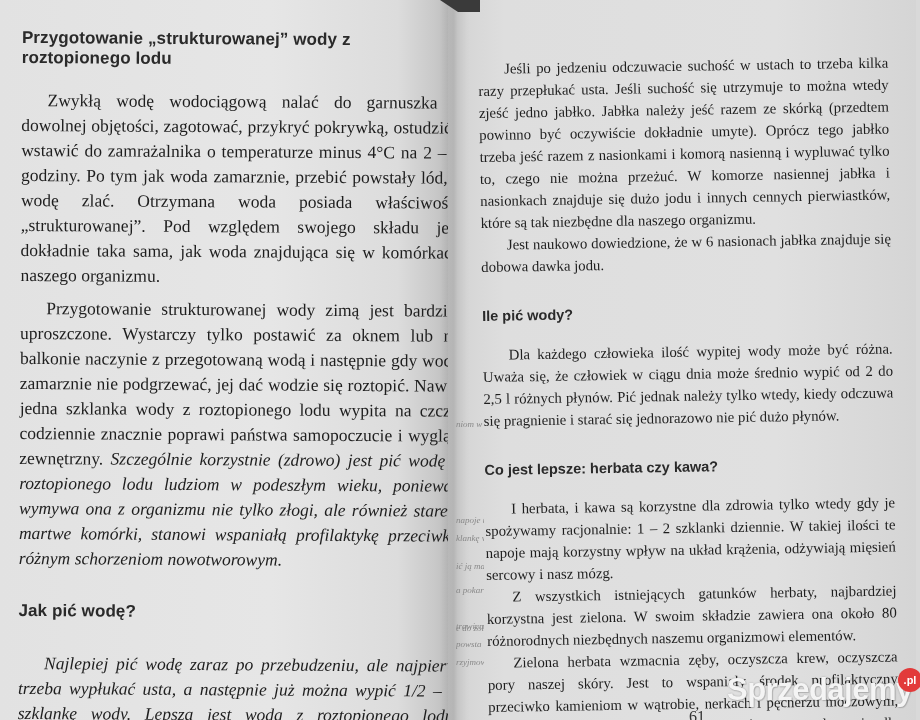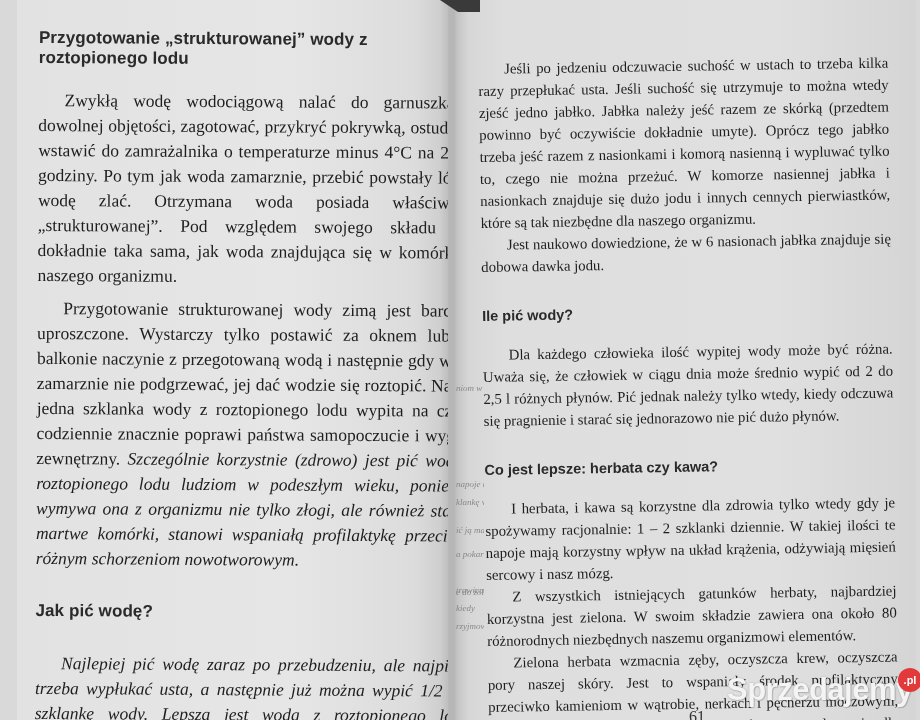--- a/index.html
+++ b/index.html
@@ -9,21 +9,21 @@
     font-family: "Liberation Serif", serif;
     color: #1e1e1e;
     position: relative;
   }
   .spread { position: absolute; inset: 0; }
   .page {
     position: absolute; top: 0; bottom: 0;
     overflow: hidden;
   }
   .page-left {
-    left: 17px; width: 452px;
+    left: 0; width: 452px;
     background: linear-gradient(90deg, #e2e2e2 0%, #e6e6e6 60%, #dcdcdc 88%, #c9c9c9 96%, #bcbcbc 100%);
   }
   .page-right {
     left: 448px; width: 468px;
     background: linear-gradient(90deg, #c4c4c4 0%, #d6d6d6 4%, #dedede 12%, #e0e0e0 70%, #d5d5d5 100%);
   }
   .gutter-shadow {
     position: absolute; left: 440px; top: 0; width: 30px; height: 720px;
     background: linear-gradient(90deg, rgba(0,0,0,0) 0%, rgba(0,0,0,0.10) 45%, rgba(0,0,0,0.04) 60%, rgba(0,0,0,0) 100%);
     pointer-events: none;
@@ -79,21 +79,21 @@
     width: 24px; height: 24px; border-radius: 50%;
     background: #e23a3a;
     color: #fff;
     font-family: "Liberation Sans", sans-serif;
     font-weight: bold; font-size: 11px;
     line-height: 24px; text-align: center;
   }
   .bleed {
     position: absolute; left: 456px; width: 28px;
     font-size: 9px; color: #888; font-style: italic;
-    line-height: 12px; overflow: hidden; white-space: nowrap;
+    line-height: 12px; overflow: hidden; white-space: nowrap; margin-top: 36px;
   }
 </style>
 </head>
 <body>
 
 <div class="spread">
 
   <div class="page page-left">
     <div class="content">
       <h2 class="heading">Przygotowanie „strukturowanej” wody z roztopionego lodu</h2>
@@ -131,20 +131,20 @@
   <div class="gutter-shadow"></div>
   <div class="dark-corner"></div>
 
   <div class="bleed" style="top:382px">niom w</div>
   <div class="bleed" style="top:478px">napoje tr</div>
   <div class="bleed" style="top:496px">klankę w</div>
   <div class="bleed" style="top:524px">ić ją ma</div>
   <div class="bleed" style="top:548px">a pokarm</div>
   <div class="bleed" style="top:586px">e do żoł</div>
   <div class="bleed" style="top:584px">trawienn</div>
-  <div class="bleed" style="top:602px">kiedy</div>
+  <div class="bleed" style="top:602px">powsta</div>
   <div class="bleed" style="top:620px">rzyjmow</div>
 
   <div class="page-number" style="left:689px; top:708px;">61</div>
 
   <div class="watermark">Sprzedajemy</div>
   <div class="watermark-badge">.pl</div>
 </div>
 
 </body></html>

